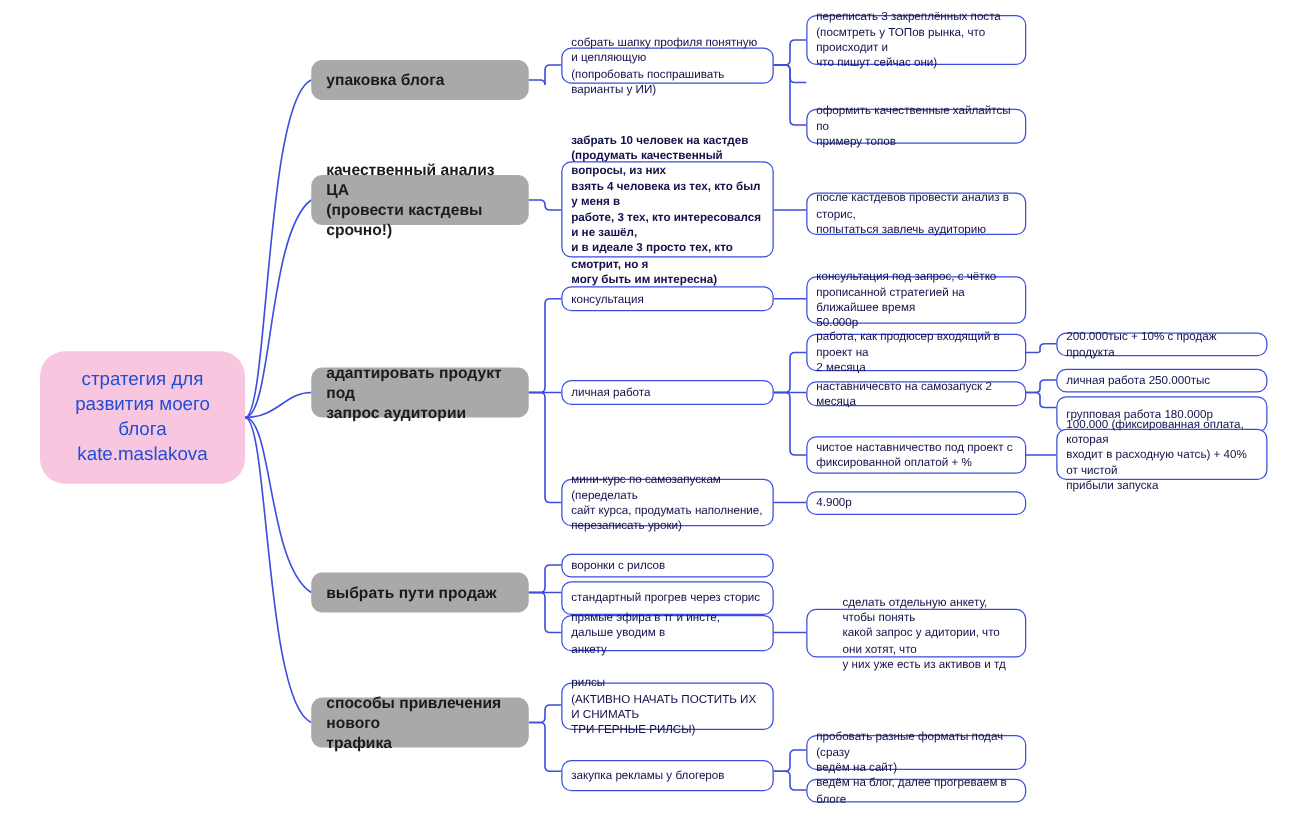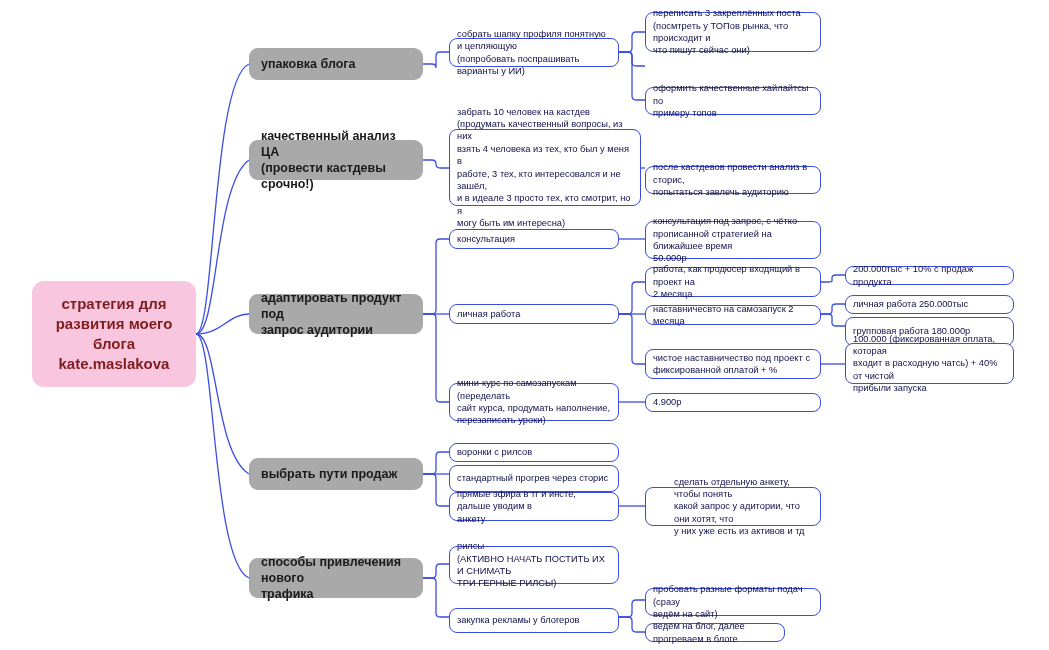--- a/index.html
+++ b/index.html
@@ -8,23 +8,23 @@
     font-family:"Liberation Sans","DejaVu Sans",sans-serif;
     overflow:hidden;position:relative;
   }
   #canvas{position:absolute;left:0;top:0;width:1049px;height:650px;}
   svg.links{position:absolute;left:0;top:0;width:1049px;height:650px;pointer-events:none;}
 
   .node{position:absolute;box-sizing:border-box;}
 
   
   .root{
-    background:#f9c6e0;border-radius:12px;
+    background:#f9c6e0;border-radius:20px;
     display:flex;align-items:center;justify-content:center;text-align:center;
-    font-weight:bold;font-size:15px;line-height:1.32;color:#7f1d1d;
+    font-weight:normal;font-size:15px;line-height:1.32;color:#1d4ed8;
     padding:8px 10px;
   }
 
   
   .l1{
     background:#a9a9a9;border-radius:9px;
     display:flex;align-items:center;
     font-weight:bold;font-size:12.5px;line-height:1.3;color:#1b1b1b;
     padding:7px 12px;
   }
@@ -130,29 +130,29 @@
   <div class="node box" style="left:645px;top:12px;width:176px;height:40px;">
     <span>переписать 3 закреплённых поста
 (посмтреть у ТОПов рынка, что происходит и
 что пишут сейчас они)</span>
   </div>
   <div class="node box" style="left:645px;top:87px;width:176px;height:28px;">
     <span>оформить качественные хайлайтсы по
 примеру топов</span>
   </div>
 
-  <div class="node box" style="left:449px;top:129px;width:192px;height:77px;">
+  <div class="node box" style="left:449px;top:129px;width:170px;height:77px;font-weight:bold;">
     <span>забрать 10 человек на кастдев
 (продумать качественный вопросы, из них
 взять 4 человека из тех, кто был у меня в
 работе, 3 тех, кто интересовался и не зашёл,
 и в идеале 3 просто тех, кто смотрит, но я
 могу быть им интересна)</span>
   </div>
-  <div class="node box" style="left:645px;top:166px;width:176px;height:28px;">
+  <div class="node box" style="left:645px;top:154px;width:176px;height:34px;">
     <span>после кастдевов провести анализ в сторис,
 попытаться завлечь аудиторию</span>
   </div>
 
   <div class="node box" style="left:449px;top:229px;width:170px;height:20px;">
     <span>консультация</span>
   </div>
   <div class="node box" style="left:645px;top:221px;width:176px;height:38px;">
     <span>консультация под запрос, с чётко
 прописанной стратегией на ближайшее время
@@ -219,17 +219,17 @@
 (АКТИВНО НАЧАТЬ ПОСТИТЬ ИХ И СНИМАТЬ
 ТРИ ГЕРНЫЕ РИЛСЫ)</span>
   </div>
   <div class="node box" style="left:449px;top:608px;width:170px;height:25px;">
     <span>закупка рекламы у блогеров</span>
   </div>
   <div class="node box" style="left:645px;top:588px;width:176px;height:28px;">
     <span>пробовать разные форматы подач (сразу
 ведём на сайт)</span>
   </div>
-  <div class="node box" style="left:645px;top:623px;width:140px;height:19px;">
+  <div class="node box" style="left:645px;top:623px;width:176px;height:19px;">
     <span>ведём на блог, далее прогреваем в блоге</span>
   </div>
 
 </div>
 
 </body></html>

